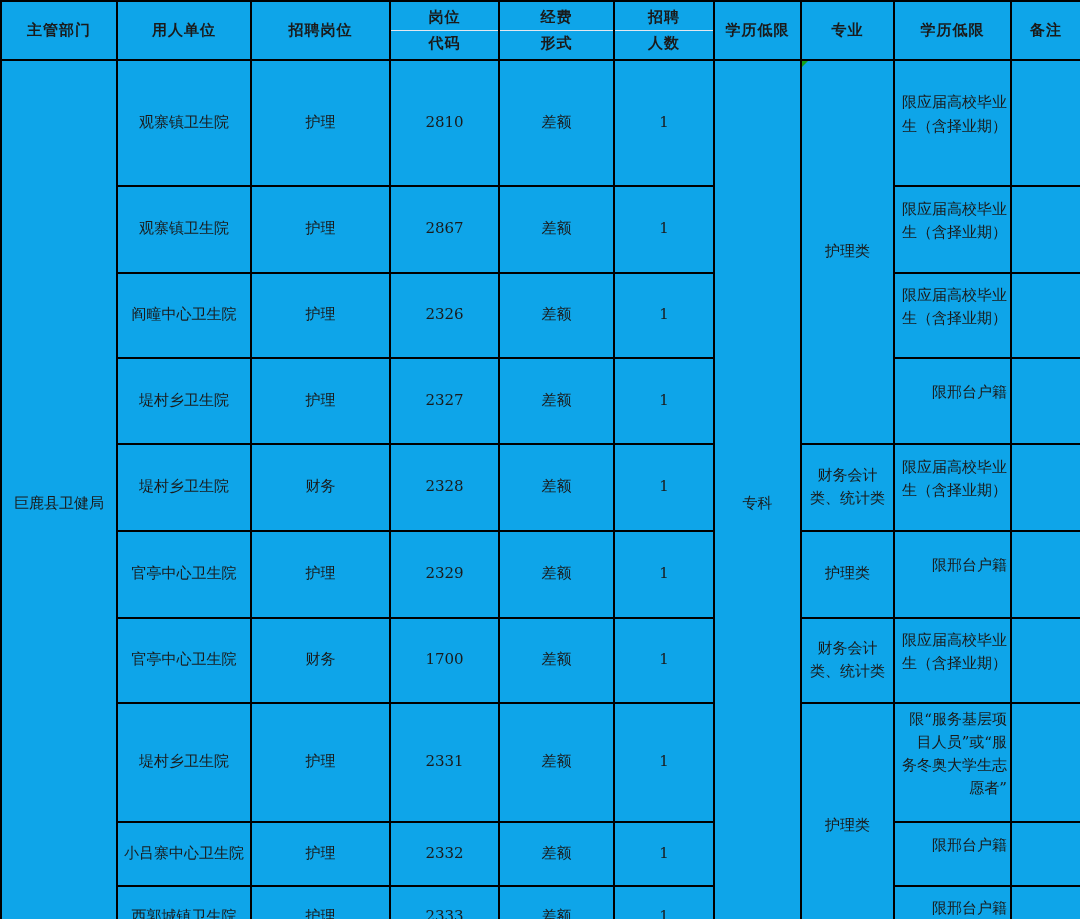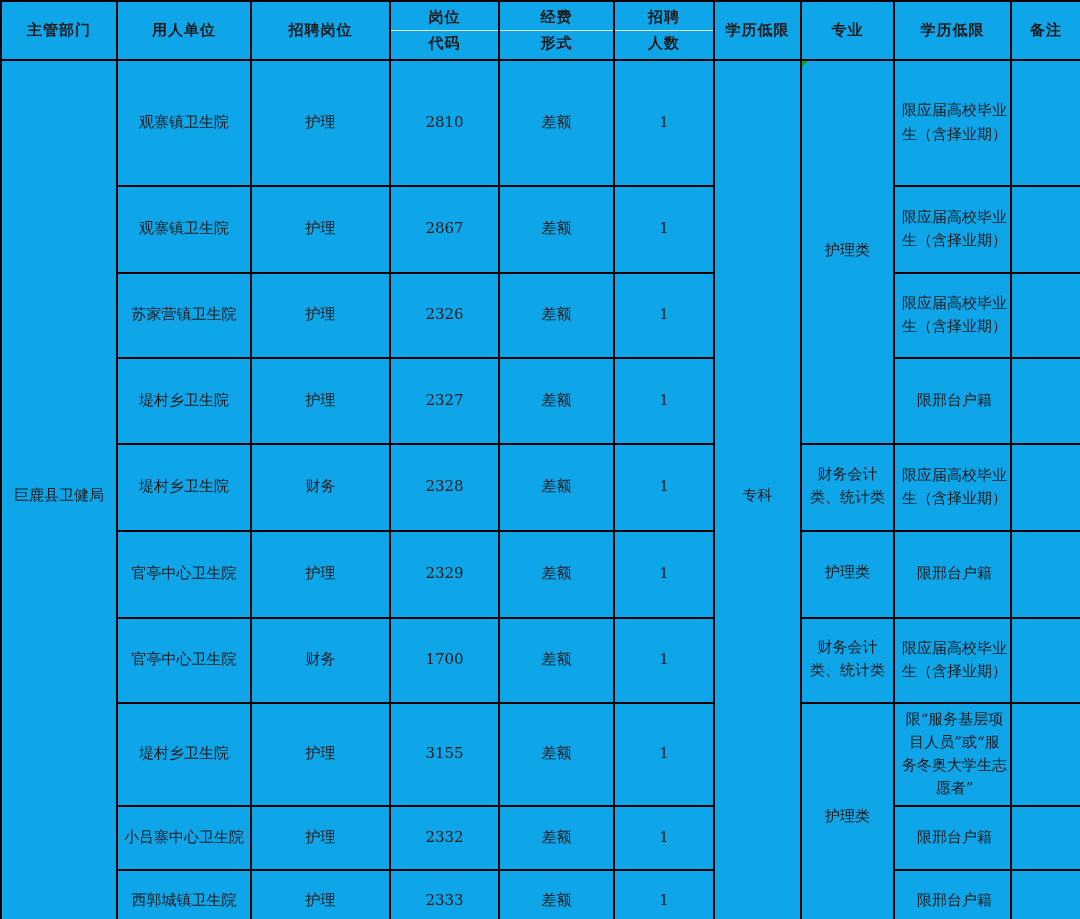--- a/index.html
+++ b/index.html
@@ -29,22 +29,22 @@
   }
   th .hl { display: block; line-height: 1.75; position: relative; z-index: 1; }
   .hdr-rule {
     position: absolute;
     left: 0; right: 0; top: 50%;
     height: 1px;
     background: #e3e8f0;
     z-index: 0;
   }
   td { line-height: 1.55; }
-  td.other-cell { text-align: center; padding: 4px 3px 4px 7px; }
-  td.major-cell { position: relative; font-family: Liberation Mono, monospace; }
+  td.other-cell { text-align: right; padding: 4px 3px 20px 7px; }
+  td.major-cell { position: relative; }
   .green-tri {
     position: absolute;
     top: 0; left: 0;
     width: 0; height: 0;
     border-top: 6px solid #18a018;
     border-right: 6px solid transparent;
   }
 </style>
 </head>
 <body>
@@ -119,21 +119,21 @@
     <tr style="height:87px">
       <td>观寨镇卫生院</td>
       <td>护理</td>
       <td>2867</td>
       <td>差额</td>
       <td>1</td>
       <td class="other-cell">限应届高校毕业生（含择业期）</td>
       <td></td>
     </tr>
     <tr style="height:85px">
-      <td>苏家营镇卫生院</td>
+      <td>阎疃中心卫生院</td>
       <td>护理</td>
       <td>2326</td>
       <td>差额</td>
       <td>1</td>
       <td class="other-cell">限应届高校毕业生（含择业期）</td>
       <td></td>
     </tr>
     <tr style="height:86px">
       <td>堤村乡卫生院</td>
       <td>护理</td>
@@ -169,21 +169,21 @@
       <td>1700</td>
       <td>差额</td>
       <td>1</td>
       <td class="major-cell">财务会计类、统计类</td>
       <td class="other-cell">限应届高校毕业生（含择业期）</td>
       <td></td>
     </tr>
     <tr style="height:86px">
       <td>堤村乡卫生院</td>
       <td>护理</td>
-      <td>3155</td>
+      <td>2331</td>
       <td>差额</td>
       <td>1</td>
       <td rowspan="3" class="major-cell">护理类</td>
       <td class="other-cell">限“服务基层项目人员”或“服务冬奥大学生志愿者”</td>
       <td></td>
     </tr>
     <tr style="height:64px">
       <td>小吕寨中心卫生院</td>
       <td>护理</td>
       <td>2332</td>

